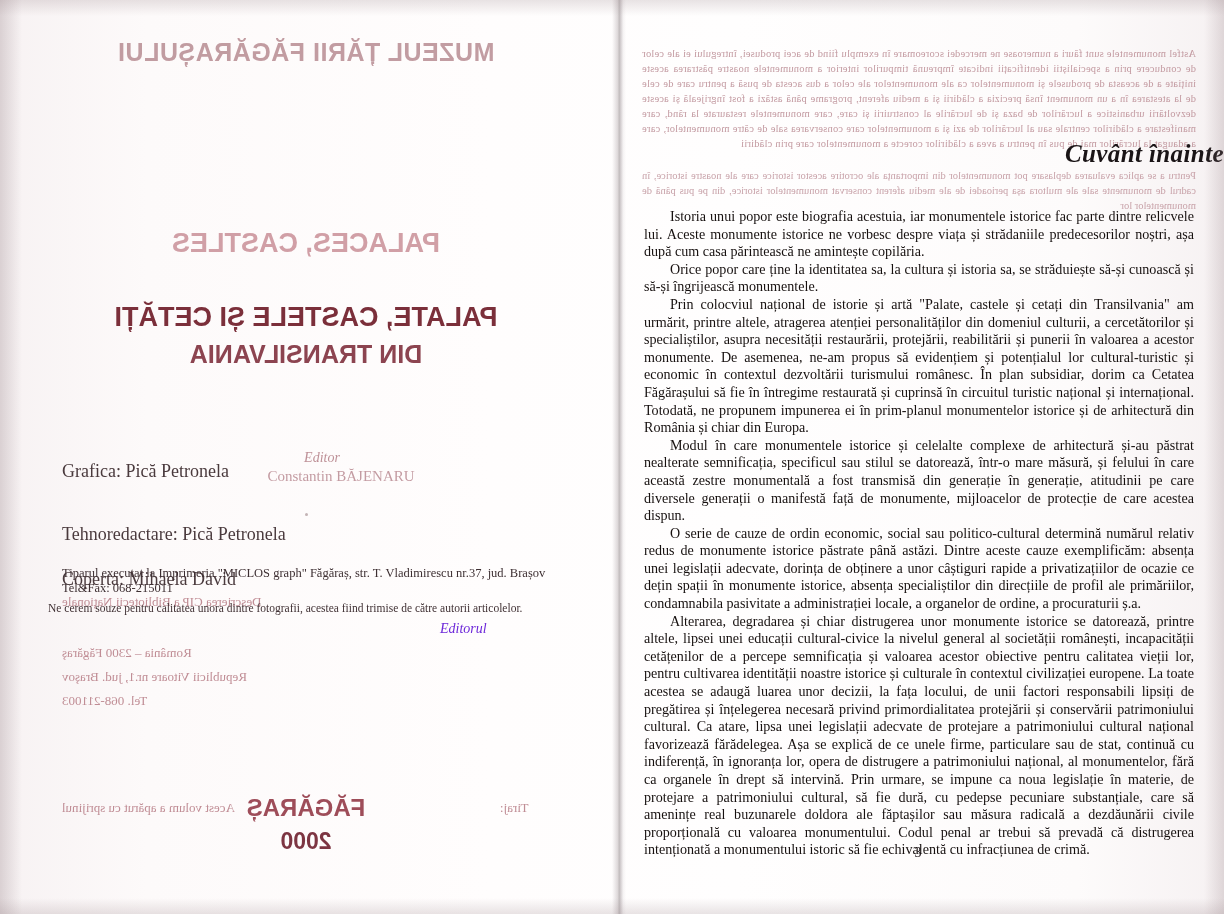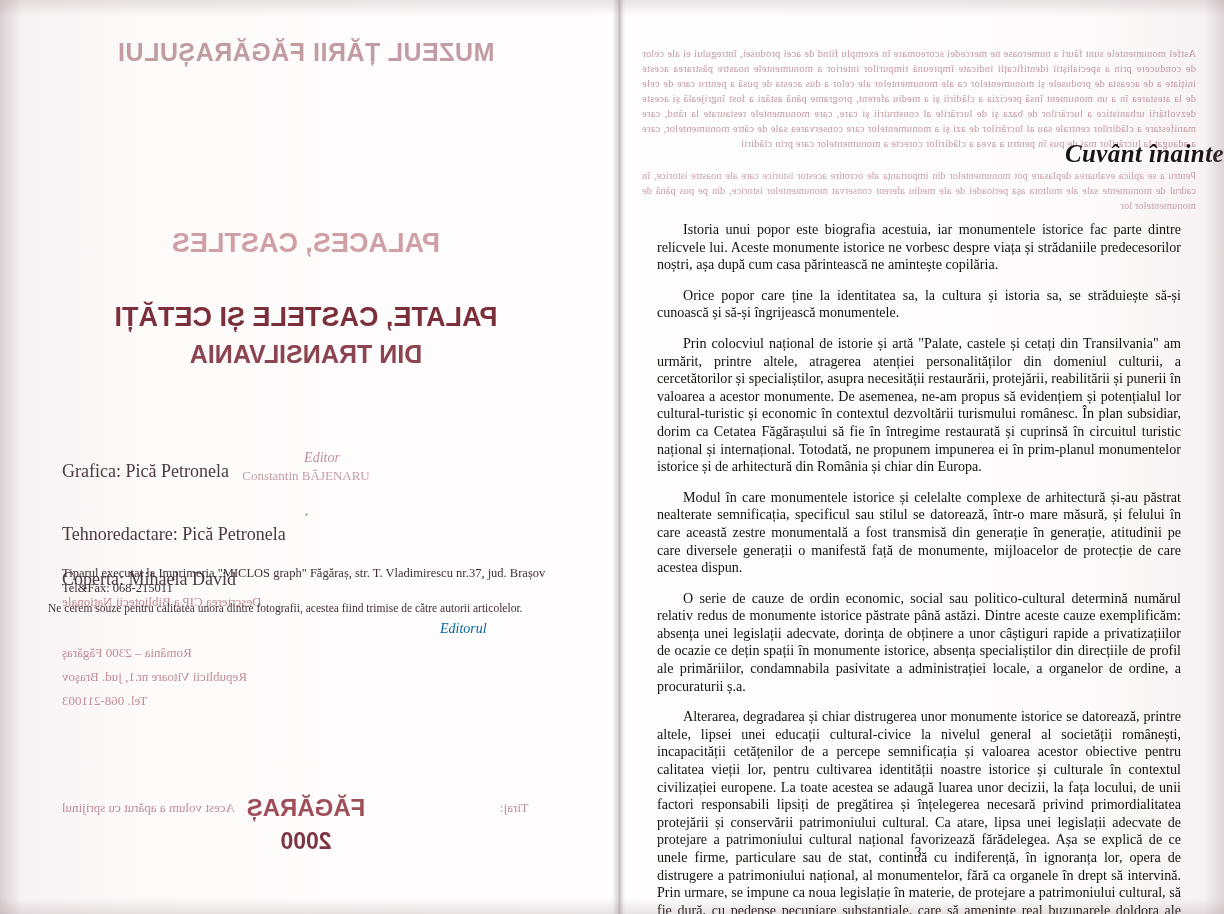--- a/index.html
+++ b/index.html
@@ -111,22 +111,23 @@
     font-size: 14px;
     font-style: italic;
     color: #a96d76;
   }
   .v-editor-name {
     position: absolute;
     top: 468px;
     left: 0;
     width: 612px;
     text-align: center;
-    font-size: 13px;
+    font-size: 15px;
     color: #b07b84;
+    padding-left: 35px;
   }
 
   .v-credit {
     position: absolute;
     font-size: 18px;
     color: #4a3a3d;
     font-family: "Liberation Serif", serif;
   }
   .v-credit.c1 { top: 461px; left: 62px; }
   .v-credit.c2 { top: 524px; left: 62px; }
@@ -155,21 +156,21 @@
     font-size: 11.5px;
     color: #403134;
     width: 500px;
   }
   .v-editorul {
     position: absolute;
     top: 621px;
     left: 440px;
     font-size: 14px;
     font-style: italic;
-    color: #0369a1;
+    color: #6d28d9;
   }
   .v-bottom-ghost {
     position: absolute;
     top: 800px;
     left: 62px;
     font-size: 13px;
     color: #c08d95;
   }
   .v-bottom-right-ghost {
     position: absolute;
@@ -249,21 +250,21 @@
     top: 208px;
     left: 32px;
     width: 550px;
     font-family: "Liberation Serif", serif;
     font-size: 14.1px;
     line-height: 17.6px;
     text-align: justify;
     color: #16100f;
   }
   .body-text p {
-    margin: 13px;
+    margin: 0;
     text-indent: 26px;
   }
   .folio {
     position: absolute;
     top: 845px;
     left: 0;
     width: 612px;
     text-align: center;
     font-family: "Liberation Serif", serif;
     font-size: 14px;

